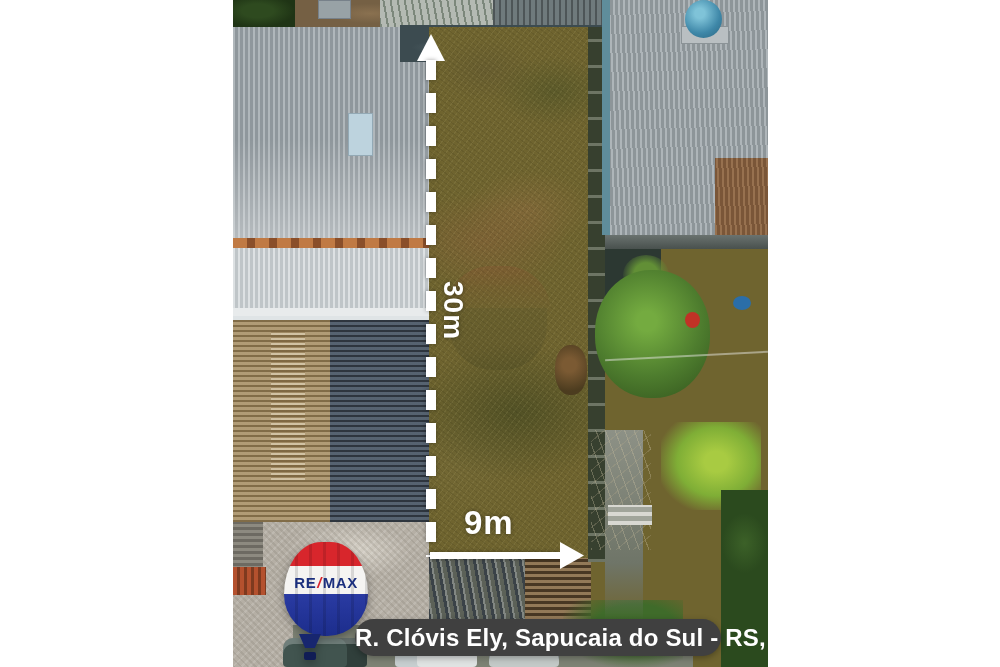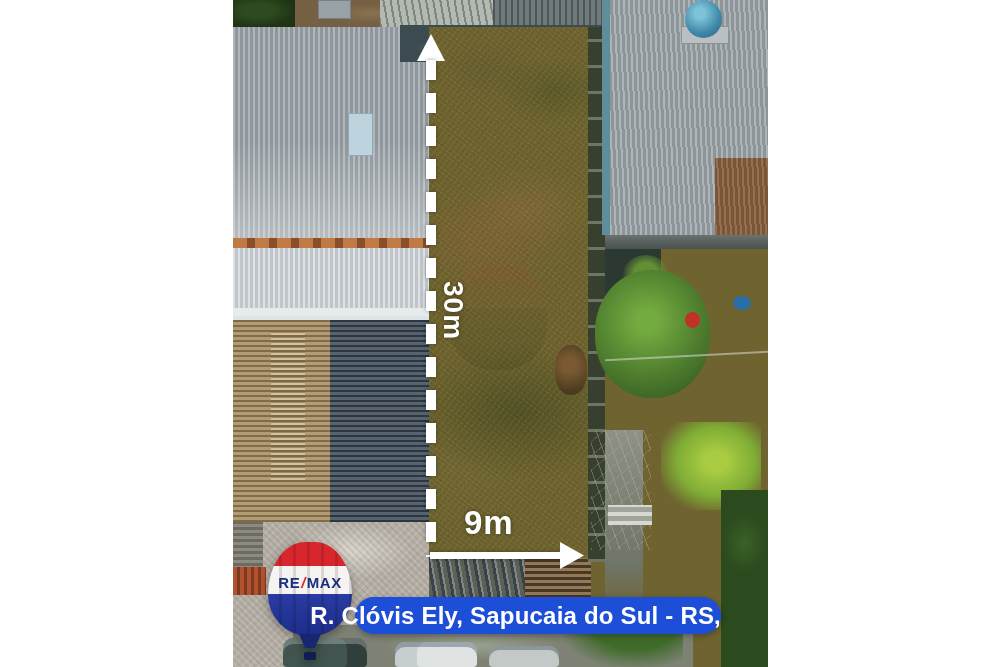--- a/index.html
+++ b/index.html
@@ -135,36 +135,36 @@
   .h-arrowhead{position:absolute;left:327px;top:542px;width:24px;height:27px;background:#ffffff;
     clip-path:polygon(0 0, 100% 50%, 0 100%);filter:drop-shadow(0 0 2px rgba(0,0,0,.35));}
   .label-30m{position:absolute;left:236px;top:281px;transform:rotate(90deg);transform-origin:left top;
     color:#ffffff;font-size:28px;font-weight:bold;letter-spacing:1px;
     text-shadow:0 0 4px rgba(0,0,0,.45);white-space:nowrap;}
   .label-10m{position:absolute;left:231px;top:504px;color:#ffffff;font-size:33px;font-weight:bold;
     letter-spacing:1px;text-shadow:0 0 4px rgba(0,0,0,.45);}
 
   
   .balloon{position:absolute;left:35px;top:542px;width:84px;height:122px;filter:drop-shadow(0 3px 5px rgba(0,0,0,.35));}
-  .canopy{position:absolute;left:0;top:0;width:84px;height:94px;
+  .canopy{position:absolute;left:16px;top:0;width:84px;height:94px;
     border-radius:46% 46% 50% 50% / 58% 58% 46% 46%;
     background:linear-gradient(180deg,#d8262c 0%,#d8262c 26%,#f5f4f2 26%,#f5f4f2 55%,#2a3ba3 55%,#1c2d8c 100%);
     overflow:hidden;}
   .gores{position:absolute;left:0;top:0;width:100%;height:100%;
     background:repeating-linear-gradient(90deg,rgba(0,0,0,0) 0 11px,rgba(0,0,0,0.12) 11px 14px);}
   .canopy-text{position:absolute;left:0;top:33px;width:100%;text-align:center;
     font-size:15px;font-weight:bold;color:#1b2f7e;letter-spacing:.5px;line-height:15px;}
   .canopy-text .slash{color:#d8262c;font-style:italic;padding:0 1px;}
   .balloon-taper{position:absolute;left:31px;top:92px;width:22px;height:14px;background:#17266f;
     clip-path:polygon(0 0,100% 0,72% 100%,28% 100%);}
   .basket{position:absolute;left:36px;top:110px;width:12px;height:8px;background:#101d55;border-radius:2px;}
 
   
-  .caption{position:absolute;left:122px;top:597px;width:366px;height:37px;background:#1d4ed8;
-    border-radius:19px;display:flex;align-items:center;justify-content:flex-end;
+  .caption{position:absolute;left:122px;top:619px;width:366px;height:37px;background:#404040;
+    border-radius:19px;display:flex;align-items:center;justify-content:flex-start;
     box-shadow:0 2px 6px rgba(0,0,0,.3);}
   .caption span{color:#ffffff;font-size:24px;font-weight:bold;letter-spacing:.2px;white-space:nowrap;}
 </style>
 </head>
 <body>
 
 <div class="canvas">
   <div class="photo">
 
     <div class="dirt-top"></div>

